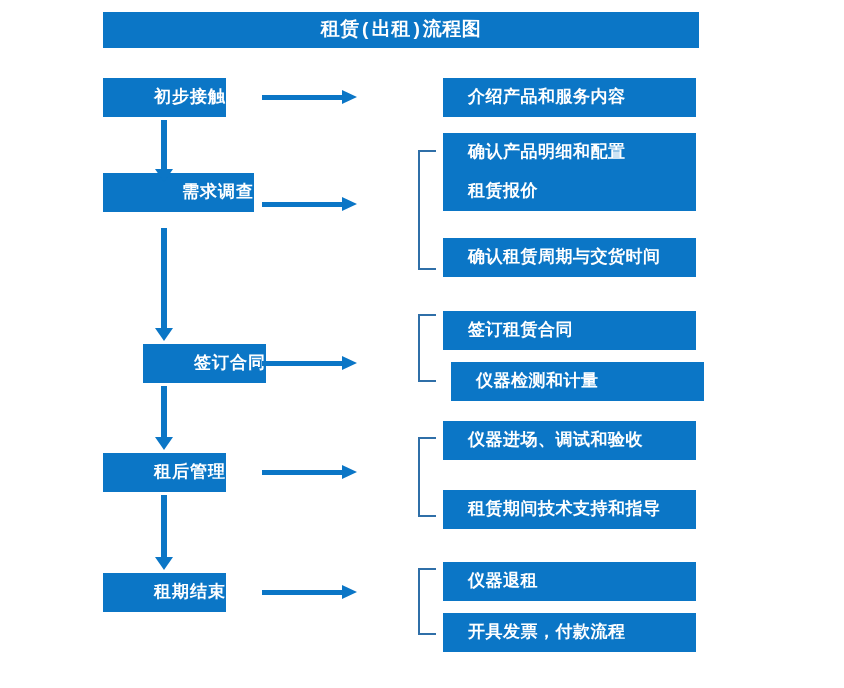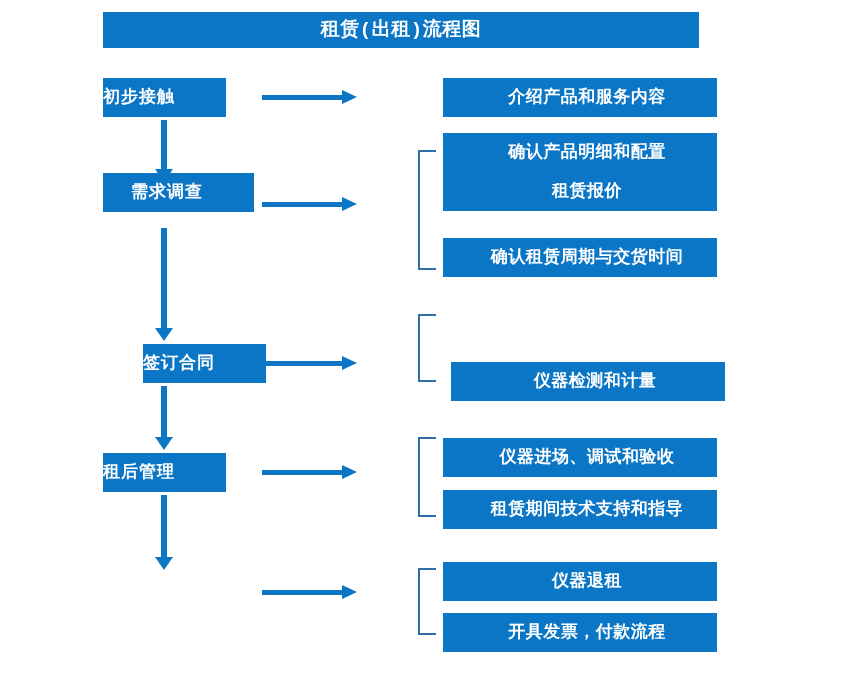--- a/index.html
+++ b/index.html
@@ -43,40 +43,41 @@
   .stage-box {
     position: absolute;
     left: 103px;
     width: 123px;
     height: 39px;
     background: #0b76c6;
     color: #ffffff;
     font-size: 17px;
     font-weight: bold;
     line-height: 39px;
-    text-align: left;
+    text-align: right;
     letter-spacing: 1px;
   }
 
   
   .detail-box {
     position: absolute;
     left: 443px;
-    width: 274px;
+    width: 242px;
     height: 39px;
     background: #0b76c6;
     color: #ffffff;
     font-size: 17px;
     font-weight: bold;
     line-height: 39px;
     text-indent: 14px;
-    text-align: center;
+    text-align: left;
     letter-spacing: 0.5px;
     white-space: nowrap;
     overflow: hidden;
+    padding-left: 11px;
   }
 
   
   .h-arrow {
     position: absolute;
     left: 262px;
     width: 95px;
     height: 14px;
   }
   .h-arrow .shaft {
@@ -140,20 +141,21 @@
   <div class="title-bar">租赁(出租)流程图</div>
 
   <div class="stage-box" style="top:78px;">初步接触</div>
 
   <div class="stage-box" style="top:173px;padding-left:28px;">需求调查</div>
 
   <div class="stage-box" style="top:344px;margin-left:40px;">签订合同</div>
 
   <div class="stage-box" style="top:453px;">租后管理</div>
 
+  <div class="stage-box" style="top:573px;">租期结束</div>
 
   <div class="v-arrow" style="top:120px; height:62px;">
     <span class="shaft" style="height:49px;"></span>
     <span class="head" style="top:49px;"></span>
   </div>
 
   <div class="v-arrow" style="top:228px; height:113px;">
     <span class="shaft" style="height:100px;"></span>
     <span class="head" style="top:100px;"></span>
   </div>
@@ -202,24 +204,25 @@
   <div class="bracket" style="top:568px; height:67px;"></div>
 
   <div class="detail-box" style="top:78px;">介绍产品和服务内容</div>
 
   <div class="detail-box" style="top:133px;">确认产品明细和配置</div>
 
   <div class="detail-box" style="top:172px;">租赁报价</div>
 
   <div class="detail-box" style="top:238px;">确认租赁周期与交货时间</div>
 
+  <div class="detail-box" style="top:311px;">签订租赁合同</div>
 
   <div class="detail-box" style="top:362px;margin-left:8px;">仪器检测和计量</div>
 
-  <div class="detail-box" style="top:421px;margin-top:17px;">仪器进场、调试和验收</div>
+  <div class="detail-box" style="top:421px;">仪器进场、调试和验收</div>
 
   <div class="detail-box" style="top:490px;">租赁期间技术支持和指导</div>
 
   <div class="detail-box" style="top:613px;">开具发票，付款流程</div>
 
   <div class="detail-box" style="top:562px;">仪器退租</div>
 
 </div>
 
 </body></html>

